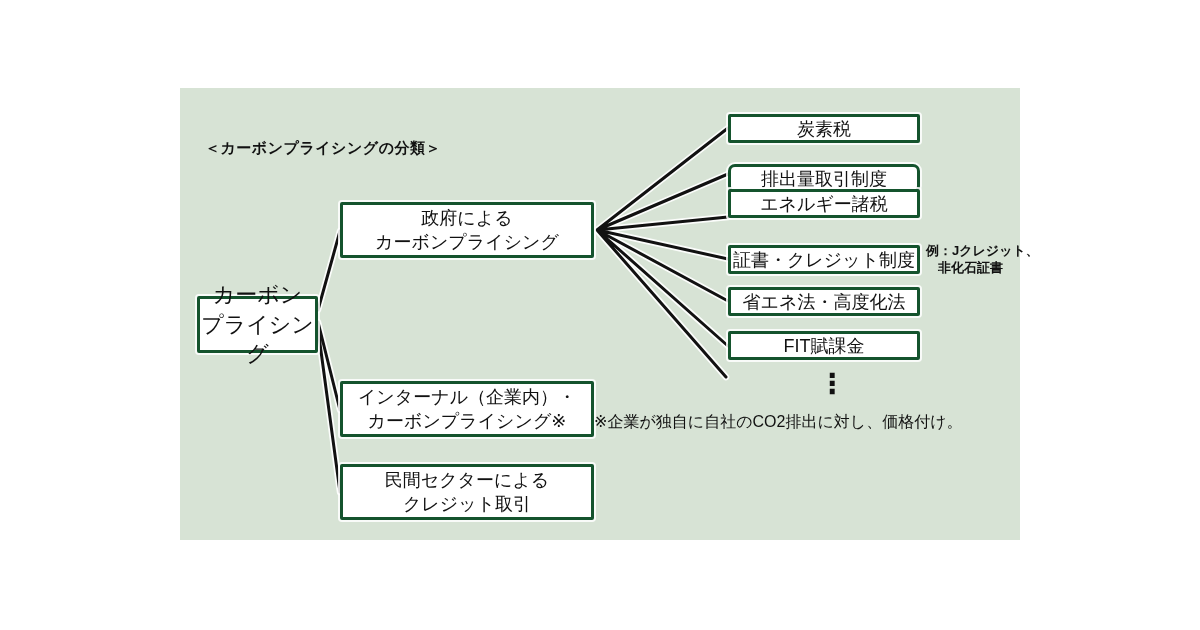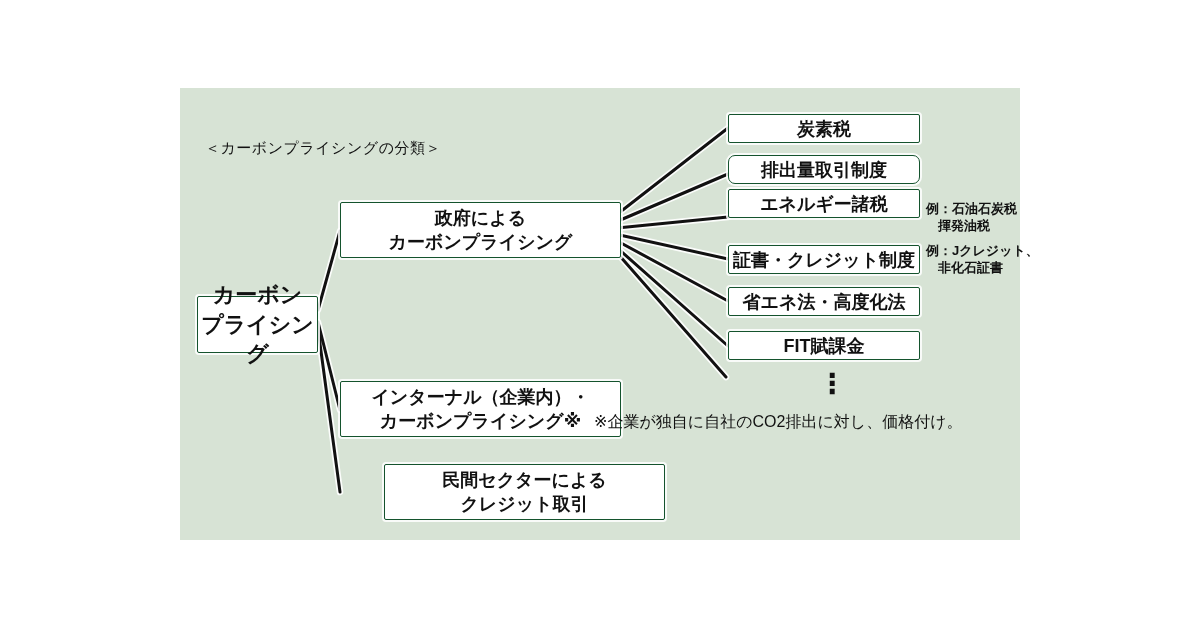--- a/index.html
+++ b/index.html
@@ -30,65 +30,65 @@
     top: 0;
     width: 1200px;
     height: 630px;
     pointer-events: none;
   }
   .diagram-title {
     position: absolute;
     left: 205px;
     top: 139px;
     font-size: 15px;
-    font-weight: 400;
+    font-weight: 700;
     letter-spacing: 0.5px;
     white-space: nowrap;
   }
   .box {
     position: absolute;
     box-sizing: border-box;
     display: flex;
     align-items: center;
     justify-content: center;
     text-align: center;
     background: #ffffff;
-    border: 1px solid #14532d;
+    border: 3px solid #14532d;
     border-radius: 2px;
     box-shadow: 0 0 0 2px rgba(255,255,255,0.85);
-    font-weight: 700;
+    font-weight: 400;
     white-space: pre-line;
   }
   .root-box {
     left: 197px;
     top: 296px;
     width: 121px;
     height: 57px;
     font-size: 22px;
     line-height: 1.35;
   }
   .l2 {
     left: 340px;
-    width: 281px;
+    width: 254px;
     height: 56px;
     font-size: 18px;
     line-height: 1.35;
   }
   .l2-gov      { top: 202px; }
   .l2-internal { top: 381px; }
-  .l2-private  { top: 464px; margin-left: 44px; }
+  .l2-private  { top: 464px; }
   .l3 {
     left: 728px;
     width: 192px;
     height: 29px;
     font-size: 18px;
     line-height: 1;
   }
   .l3-0 { top: 114px; }
-  .l3-1 { top: 155px; border-radius: 7px; }
+  .l3-1 { top: 164px; border-radius: 7px; }
   .l3-2 { top: 189px; }
   .l3-3 { top: 245px; }
   .l3-4 { top: 287px; }
   .l3-5 { top: 331px; }
   .side-note {
     position: absolute;
     left: 926px;
     font-size: 13px;
     font-weight: 700;
     line-height: 1.32;
@@ -154,22 +154,20 @@
   <div class="box l2 l2-private">民間セクターによる
 クレジット取引</div>
 
   <div class="box l3 l3-0">炭素税</div>
   <div class="box l3 l3-1">排出量取引制度</div>
   <div class="box l3 l3-2">エネルギー諸税</div>
   <div class="box l3 l3-3">証書・クレジット制度</div>
   <div class="box l3 l3-4">省エネ法・高度化法</div>
   <div class="box l3 l3-5">FIT賦課金</div>
 
-  <div class="side-note side-note-energy">例：石油石炭税
-揮発油税</div>
   <div class="side-note side-note-credit">例：Jクレジット、
 非化石証書</div>
 
   <div class="ellipsis">⋮</div>
 
   <div class="footnote">※企業が独自に自社のCO2排出に対し、価格付け。</div>
 
 </div>
 
 </body></html>

